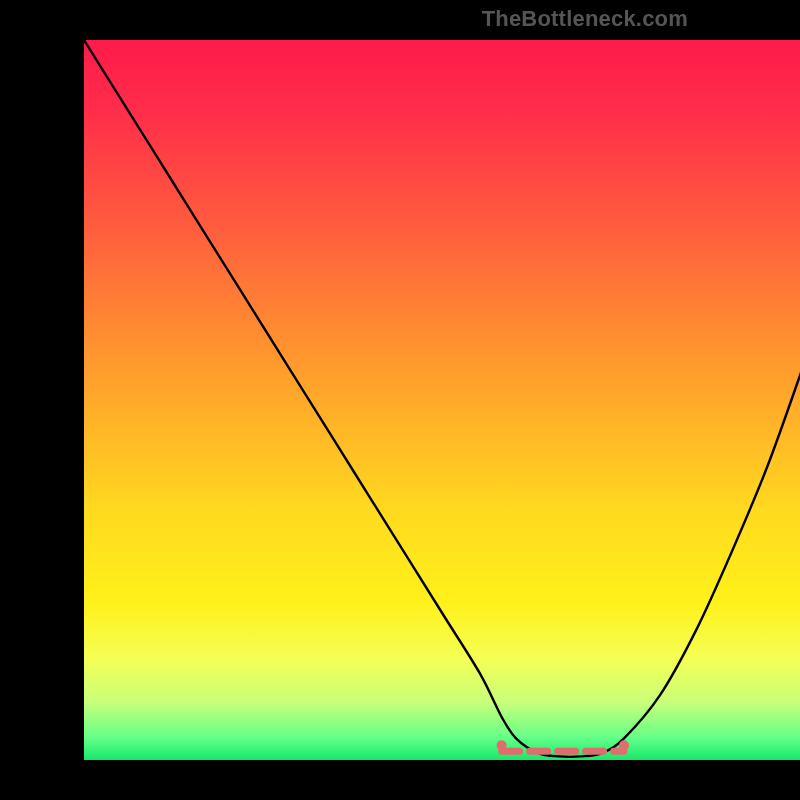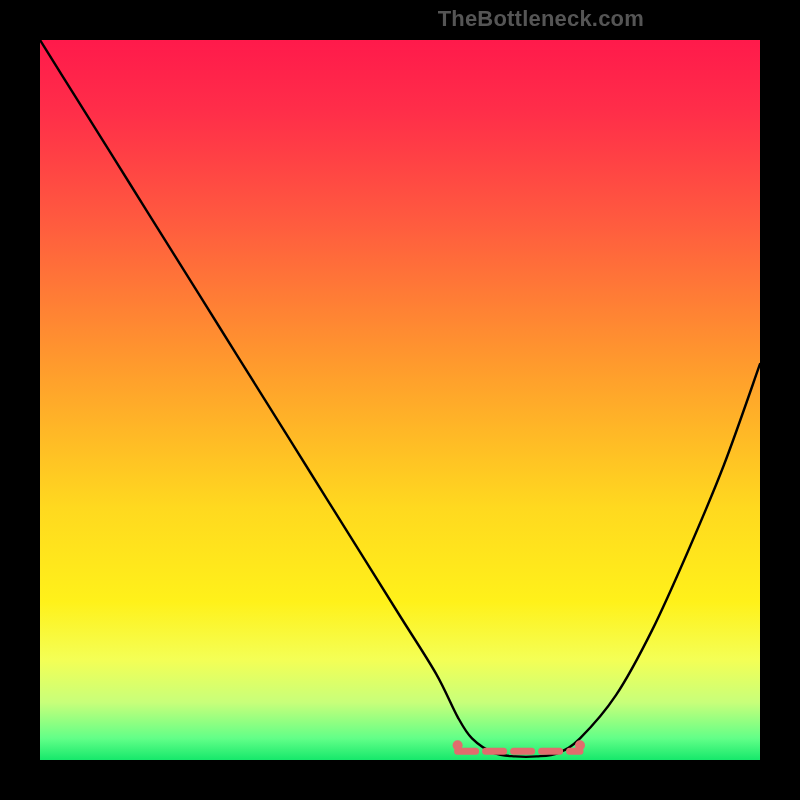--- a/index.html
+++ b/index.html
@@ -9,20 +9,21 @@
     height: 800px;
     background: #000;
     font-family: Arial, Helvetica, sans-serif;
     overflow: hidden;
   }
   .frame {
     position: relative;
     width: 660px;
     height: 800px;
     background: #000;
+    margin-left: 44px;
   }
   .plot-area {
     position: absolute;
     left: 40px;
     top: 40px;
     width: 720px;
     height: 720px;
     overflow: hidden;
   }
   .watermark {

